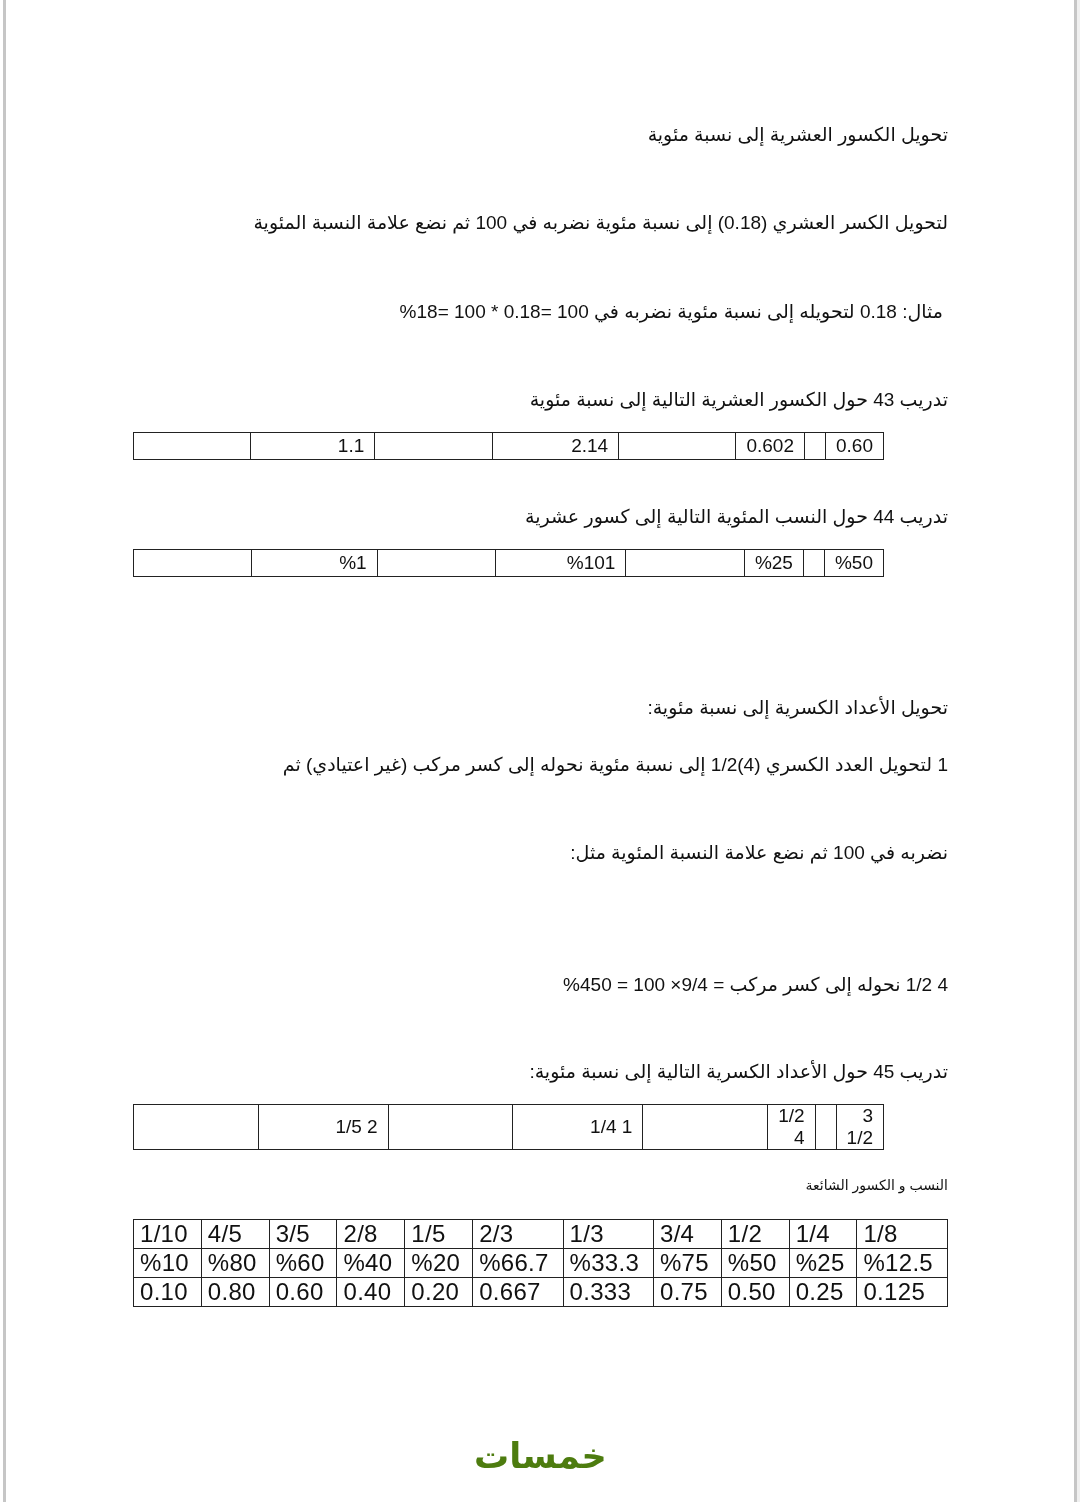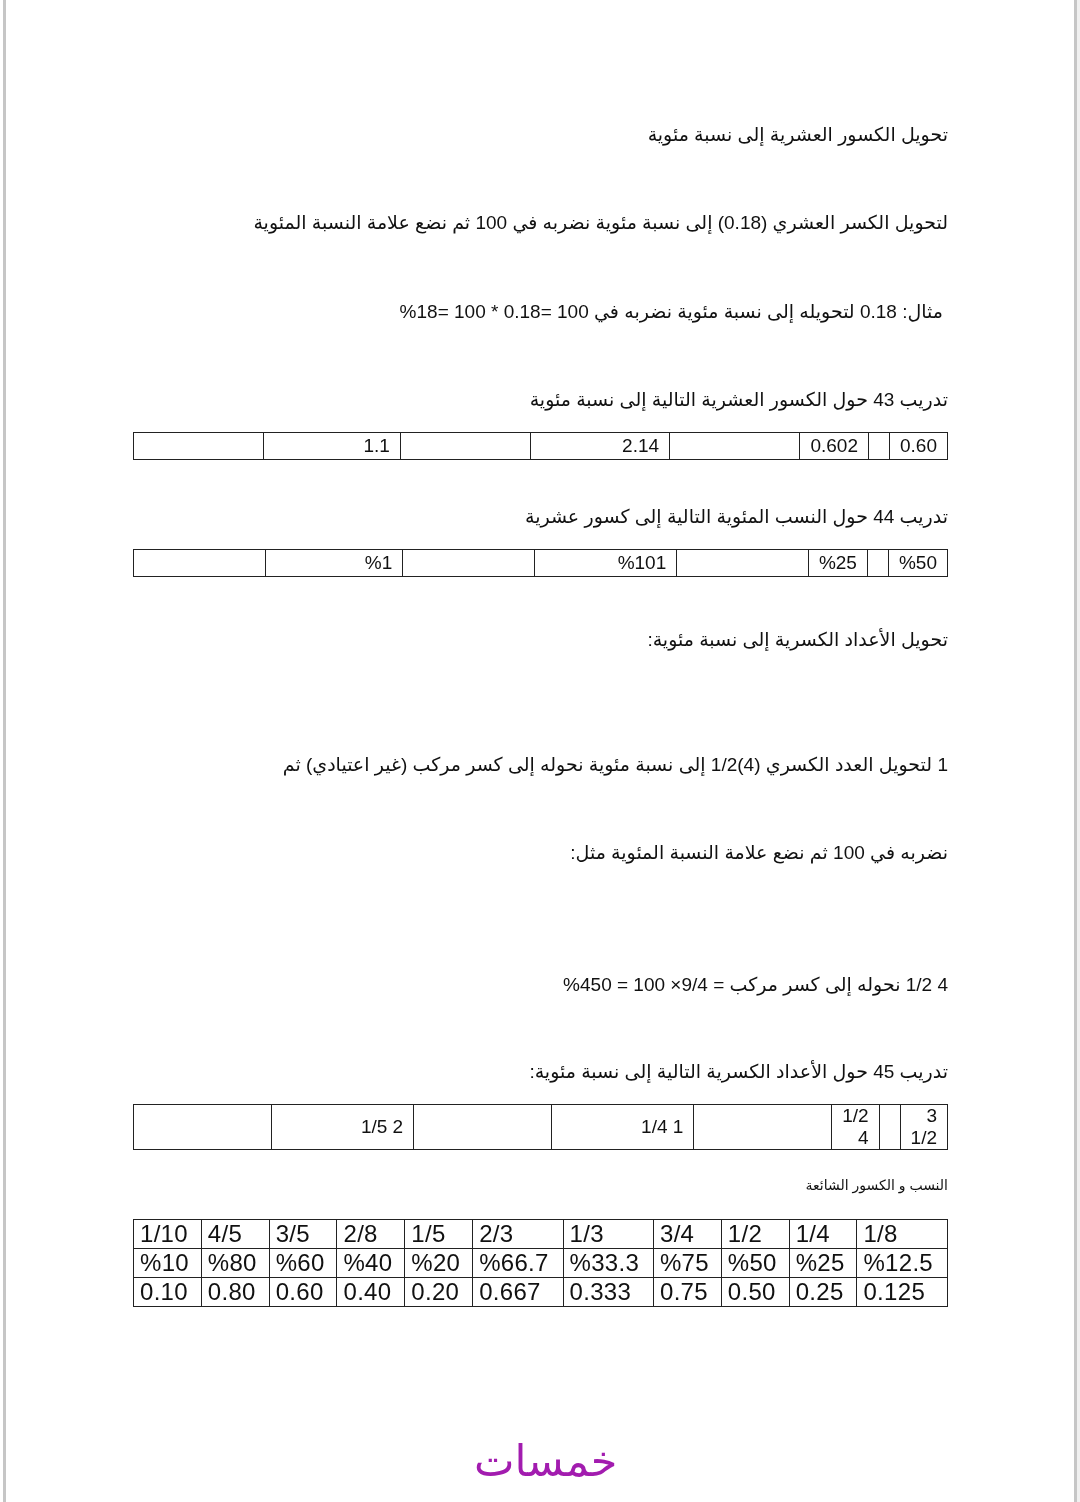--- a/index.html
+++ b/index.html
@@ -2,26 +2,26 @@
 <html><head>
 <meta charset="utf-8">
 <style>
   html, body { margin: 0; padding: 0; background: #ffffff; }
   body { width: 1080px; height: 1502px; position: relative; overflow: hidden;
          font-family: "Liberation Sans", "DejaVu Sans", sans-serif; color: #111; }
   .edge-left { position: absolute; left: 3px; top: 0; width: 3px; height: 1502px; background: #c6c6c6; }
   .edge-right { position: absolute; left: 1074px; top: 0; width: 3px; height: 1502px; background: #c6c6c6; }
   .edge-right-out { position: absolute; left: 1077px; top: 0; width: 3px; height: 1502px; background: #f0f0f0; }
   .line { position: absolute; right: 132px; direction: rtl; text-align: right; font-size: 19px; white-space: nowrap; }
-  .tbl { position: absolute; left: 133px; width: 815px; border-collapse: collapse; direction: ltr; }
+  .tbl { position: absolute; left: 133px; width: 751px; border-collapse: collapse; direction: ltr; }
   .tbl td { border: 1px solid #222; height: 26px; padding: 0 10px; text-align: right; font-size: 19px; }
   .t1 td { width: 20%; }
   .common { position: absolute; left: 133px; width: 815px; border-collapse: collapse; direction: ltr; }
   .common td { border: 1px solid #222; height: 27px; padding: 0 6px; font-size: 24px; letter-spacing: 0.3px; }
-  .watermark { position: absolute; left: 474px; top: 1436px; font-size: 43px; color: #a21caf; direction: rtl; font-weight: normal; letter-spacing: 1px; }
+  .watermark { position: absolute; left: 474px; top: 1436px; font-size: 35px; color: #4d7c0f; direction: rtl; font-weight: bold; letter-spacing: 1px; }
 </style>
 </head>
 <body>
 
 <div class="edge-left"></div>
 <div class="edge-right"></div>
 <div class="edge-right-out"></div>
 
 <div class="line" style="top:123px;margin-left:29px;">تحويل الكسور العشرية إلى نسبة مئوية</div>
 <div class="line" style="top:211px;">لتحويل الكسر العشري (0.18) إلى نسبة مئوية نضربه في 100 ثم نضع علامة النسبة المئوية</div>
@@ -52,21 +52,21 @@
     <td></td>
     <td>%101</td>
     <td></td>
     <td>%25</td>
     <td></td>
     <td>%50</td>
   </tr>
 </tbody>
   </table>
 
-<div class="line" style="top:628px;">تحويل الأعداد الكسرية إلى نسبة مئوية:</div>
+<div class="line" style="top:696px;">تحويل الأعداد الكسرية إلى نسبة مئوية:</div>
 <div class="line" style="top:753px;">1 لتحويل العدد الكسري (4)1/2 إلى نسبة مئوية نحوله إلى كسر مركب (غير اعتيادي) ثم</div>
 <div class="line" style="top:841px;">نضربه في 100 ثم نضع علامة النسبة المئوية مثل:</div>
 <div class="line" style="top:973px;">4 1/2 نحوله إلى كسر مركب = 9/4× 100 = 450%</div>
 
 <div class="line" style="top:1060px;">تدريب 45 حول الأعداد الكسرية التالية إلى نسبة مئوية:</div>
 <table class="tbl t1" style="top:1104px;">
   <tbody>
       <tr>
     <td></td>
     <td>1/5 2</td>

